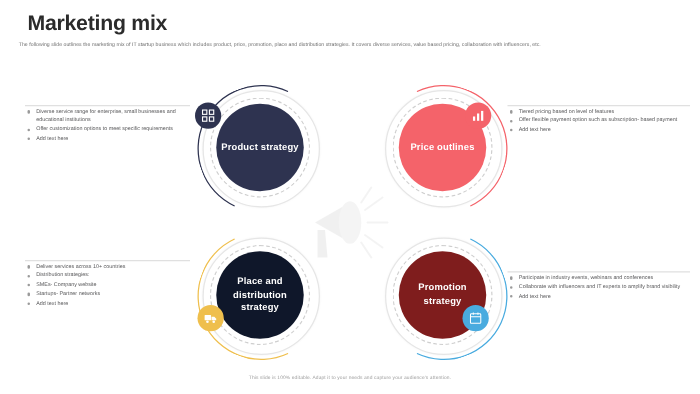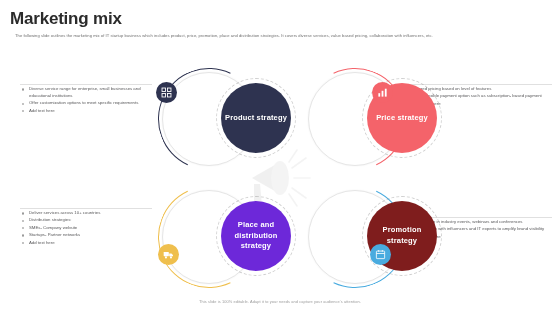--- a/index.html
+++ b/index.html
@@ -16,21 +16,21 @@
   }
   .slide {
     position: absolute;
     inset: 0;
     background: #ffffff;
   }
 
   
   .title {
     position: absolute;
-    left: 10px;
+    left: 22px;
     top: 10px;
     font-size: 17px;
     font-weight: bold;
     color: #2b2b2b;
     letter-spacing: -0.2px;
     line-height: 1;
   }
   .subtitle {
     position: absolute;
     left: 15px;
@@ -95,31 +95,30 @@
     align-items: center;
     justify-content: center;
     text-align: center;
     color: #ffffff;
     font-size: 7.5px;
     font-weight: bold;
     line-height: 1.45;
     letter-spacing: 0.15px;
     padding: 4px;
     box-sizing: border-box;
-    margin-left: 48px;
   }
   .circle .dots {
     position: absolute;
     inset: -5px;
     border-radius: 50%;
     border: 1px dashed rgba(150,150,150,0.45);
   }
   .c-product { left: 23px;  top: 21px;  background: #2e3350; }
   .c-price   { left: 169px; top: 21px;  background: #f4636a; }
-  .c-place   { left: 23px;  top: 139px; background: #6d28d9; }
+  .c-place   { left: 23px;  top: 139px; background: #0f172a; }
   .c-promo   { left: 169px; top: 139px; background: #7f1d1d; }
 
   
   .badge {
     position: absolute;
     width: 21px;
     height: 21px;
     border-radius: 50%;
     display: flex;
     align-items: center;
@@ -249,21 +248,21 @@
     <div class="arc a-price"></div>
     <div class="arc a-place"></div>
     <div class="arc a-promo"></div>
 
     <div class="circle c-product">
       <div class="dots"></div>
       <span>Product strategy</span>
     </div>
     <div class="circle c-price">
       <div class="dots"></div>
-      <span>Price strategy</span>
+      <span>Price outlines</span>
     </div>
     <div class="circle c-place">
       <div class="dots"></div>
       <span>Place and distribution strategy</span>
     </div>
     <div class="circle c-promo">
       <div class="dots"></div>
       <span>Promotion strategy</span>
     </div>
 

